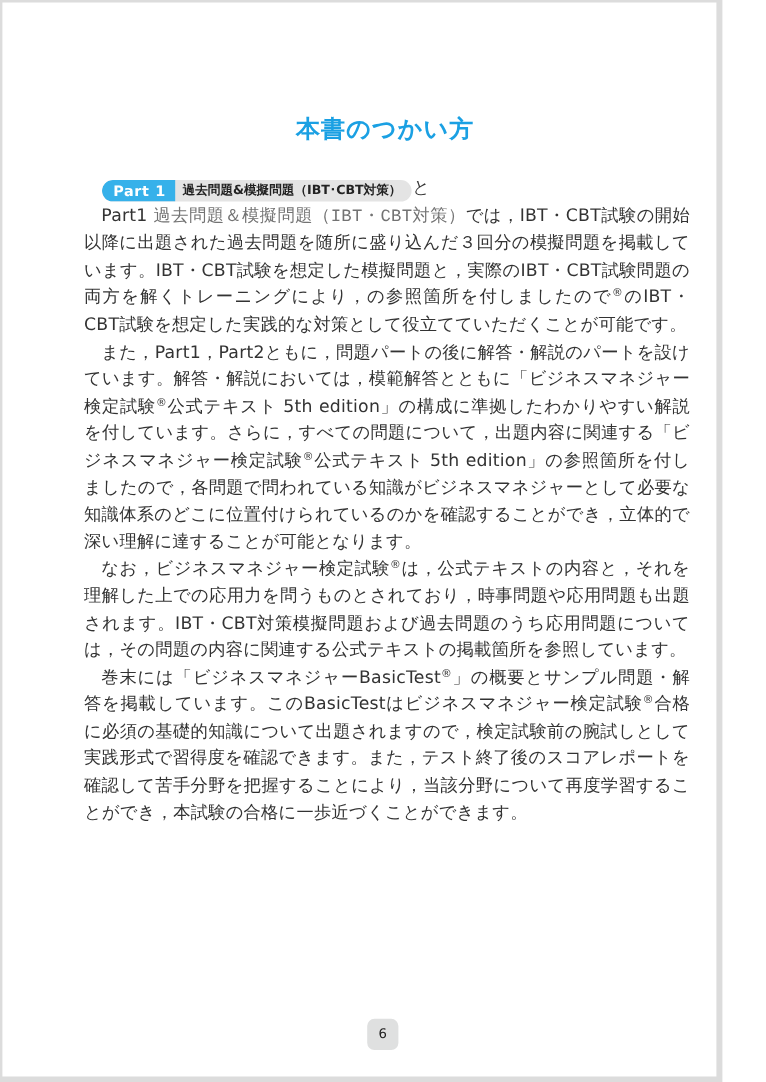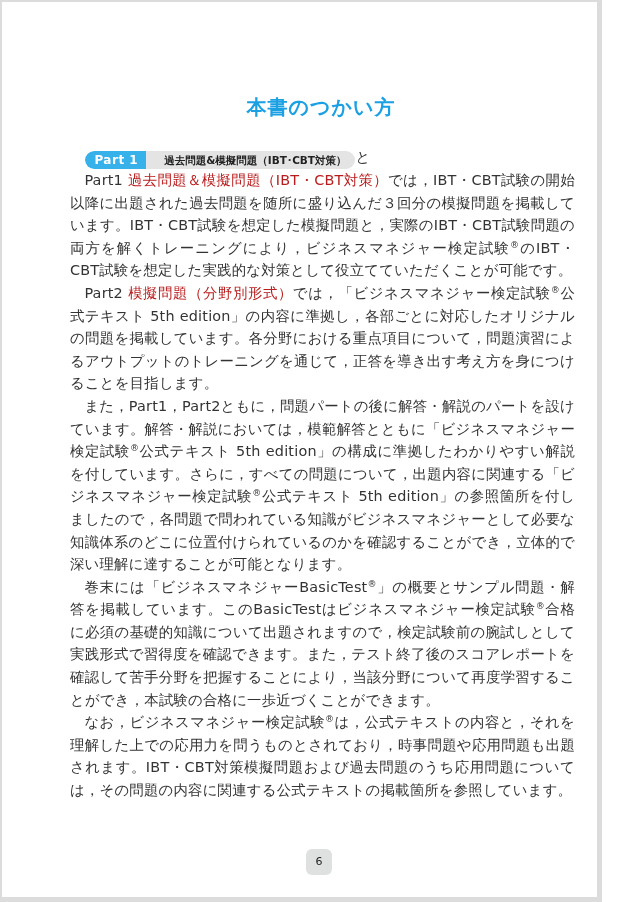--- a/index.html
+++ b/index.html
@@ -49,21 +49,22 @@
     }
     .para {
       margin: 0;
       text-indent: 1em;
       text-align: justify;
     }
     .para.first {
       text-indent: 1em;
     }
     .hl {
-      color: #b91c1c;
+      color: #737373;
+      font-family: Liberation Mono, monospace;
     }
     sup.reg {
       font-size: 9px;
       vertical-align: 5px;
       line-height: 0;
     }
     .badge {
       display: inline-flex;
       align-items: center;
       height: 18px;
@@ -84,21 +85,21 @@
       padding: 0 8px 0 9px;
       border-radius: 9px 0 0 9px;
       letter-spacing: 0.5px;
     }
     .badge-desc {
       display: inline-block;
       color: #222222;
       font-weight: bold;
       font-size: 10.5px;
       line-height: 18px;
-      padding: 0 8px 0 18px;
+      padding: 0 8px 0 6px;
       letter-spacing: 0;
     }
     .page-number {
       position: absolute;
       left: 304px;
       top: 847px;
       width: 26px;
       height: 26px;
       border-radius: 6px;
       background: #dfe0e0;
@@ -115,27 +116,26 @@
 
   <div class="page-title">本書のつかい方</div>
 
   <div class="body-text">
 
     <p class="para first"><span class="badge">
           <span class="badge-part">Part 1</span>
           <span class="badge-desc">過去問題&amp;模擬問題（IBT･CBT対策）</span>
         </span><span>と</span><br></p>
 
-    <p class="para"><span>Part1 </span><span class="hl">過去問題＆模擬問題（IBT・CBT対策）</span><span>では，IBT・CBT試験の開始以降に出題された過去問題を随所に盛り込んだ３回分の模擬問題を掲載しています。IBT・CBT試験を想定した模擬問題と，実際のIBT・CBT試験問題の両方を解くトレーニングにより，ビジネスマネジャー検定試験</span><sup class="reg">®</sup><span>のIBT・CBT試験を想定した実践的な対策として役立てていただくことが可能です。</span></p>
+    <p class="para"><span>Part1 </span><span class="hl">過去問題＆模擬問題（IBT・CBT対策）</span><span>では，IBT・CBT試験の開始以降に出題された過去問題を随所に盛り込んだ３回分の模擬問題を掲載しています。IBT・CBT試験を想定した模擬問題と，実際のIBT・CBT試験問題の両方を解くトレーニングにより，の参照箇所を付しましたので</span><sup class="reg">®</sup><span>のIBT・CBT試験を想定した実践的な対策として役立てていただくことが可能です。</span></p>
 
-    <p class="para"><span>Part2 </span><span class="hl">模擬問題（分野別形式）</span><span>では，「ビジネスマネジャー検定試験</span><sup class="reg">®</sup><span>公式テキスト 5th edition」の内容に準拠し，各部ごとに対応したオリジナルの問題を掲載しています。各分野における重点項目について，問題演習によるアウトプットのトレーニングを通じて，正答を導き出す考え方を身につけることを目指します。</span></p>
 
     <p class="para"><span>また，Part1，Part2ともに，問題パートの後に解答・解説のパートを設けています。解答・解説においては，模範解答とともに「ビジネスマネジャー検定試験</span><sup class="reg">®</sup><span>公式テキスト 5th edition」の構成に準拠したわかりやすい解説を付しています。さらに，すべての問題について，出題内容に関連する「ビジネスマネジャー検定試験</span><sup class="reg">®</sup><span>公式テキスト 5th edition」の参照箇所を付しましたので，各問題で問われている知識がビジネスマネジャーとして必要な知識体系のどこに位置付けられているのかを確認することができ，立体的で深い理解に達することが可能となります。</span></p>
 
+    <p class="para"><span>なお，ビジネスマネジャー検定試験</span><sup class="reg">®</sup><span>は，公式テキストの内容と，それを理解した上での応用力を問うものとされており，時事問題や応用問題も出題されます。IBT・CBT対策模擬問題および過去問題のうち応用問題については，その問題の内容に関連する公式テキストの掲載箇所を参照しています。</span></p>
+
     <p class="para"><span>巻末には「ビジネスマネジャーBasicTest</span><sup class="reg">®</sup><span>」の概要とサンプル問題・解答を掲載しています。このBasicTestはビジネスマネジャー検定試験</span><sup class="reg">®</sup><span>合格に必須の基礎的知識について出題されますので，検定試験前の腕試しとして実践形式で習得度を確認できます。また，テスト終了後のスコアレポートを確認して苦手分野を把握することにより，当該分野について再度学習することができ，本試験の合格に一歩近づくことができます。</span></p>
-
-    <p class="para"><span>なお，ビジネスマネジャー検定試験</span><sup class="reg">®</sup><span>は，公式テキストの内容と，それを理解した上での応用力を問うものとされており，時事問題や応用問題も出題されます。IBT・CBT対策模擬問題および過去問題のうち応用問題については，その問題の内容に関連する公式テキストの掲載箇所を参照しています。</span></p>
 
   </div>
 
   <div class="page-number">6</div>
 
 </div>
 
 </body></html>

